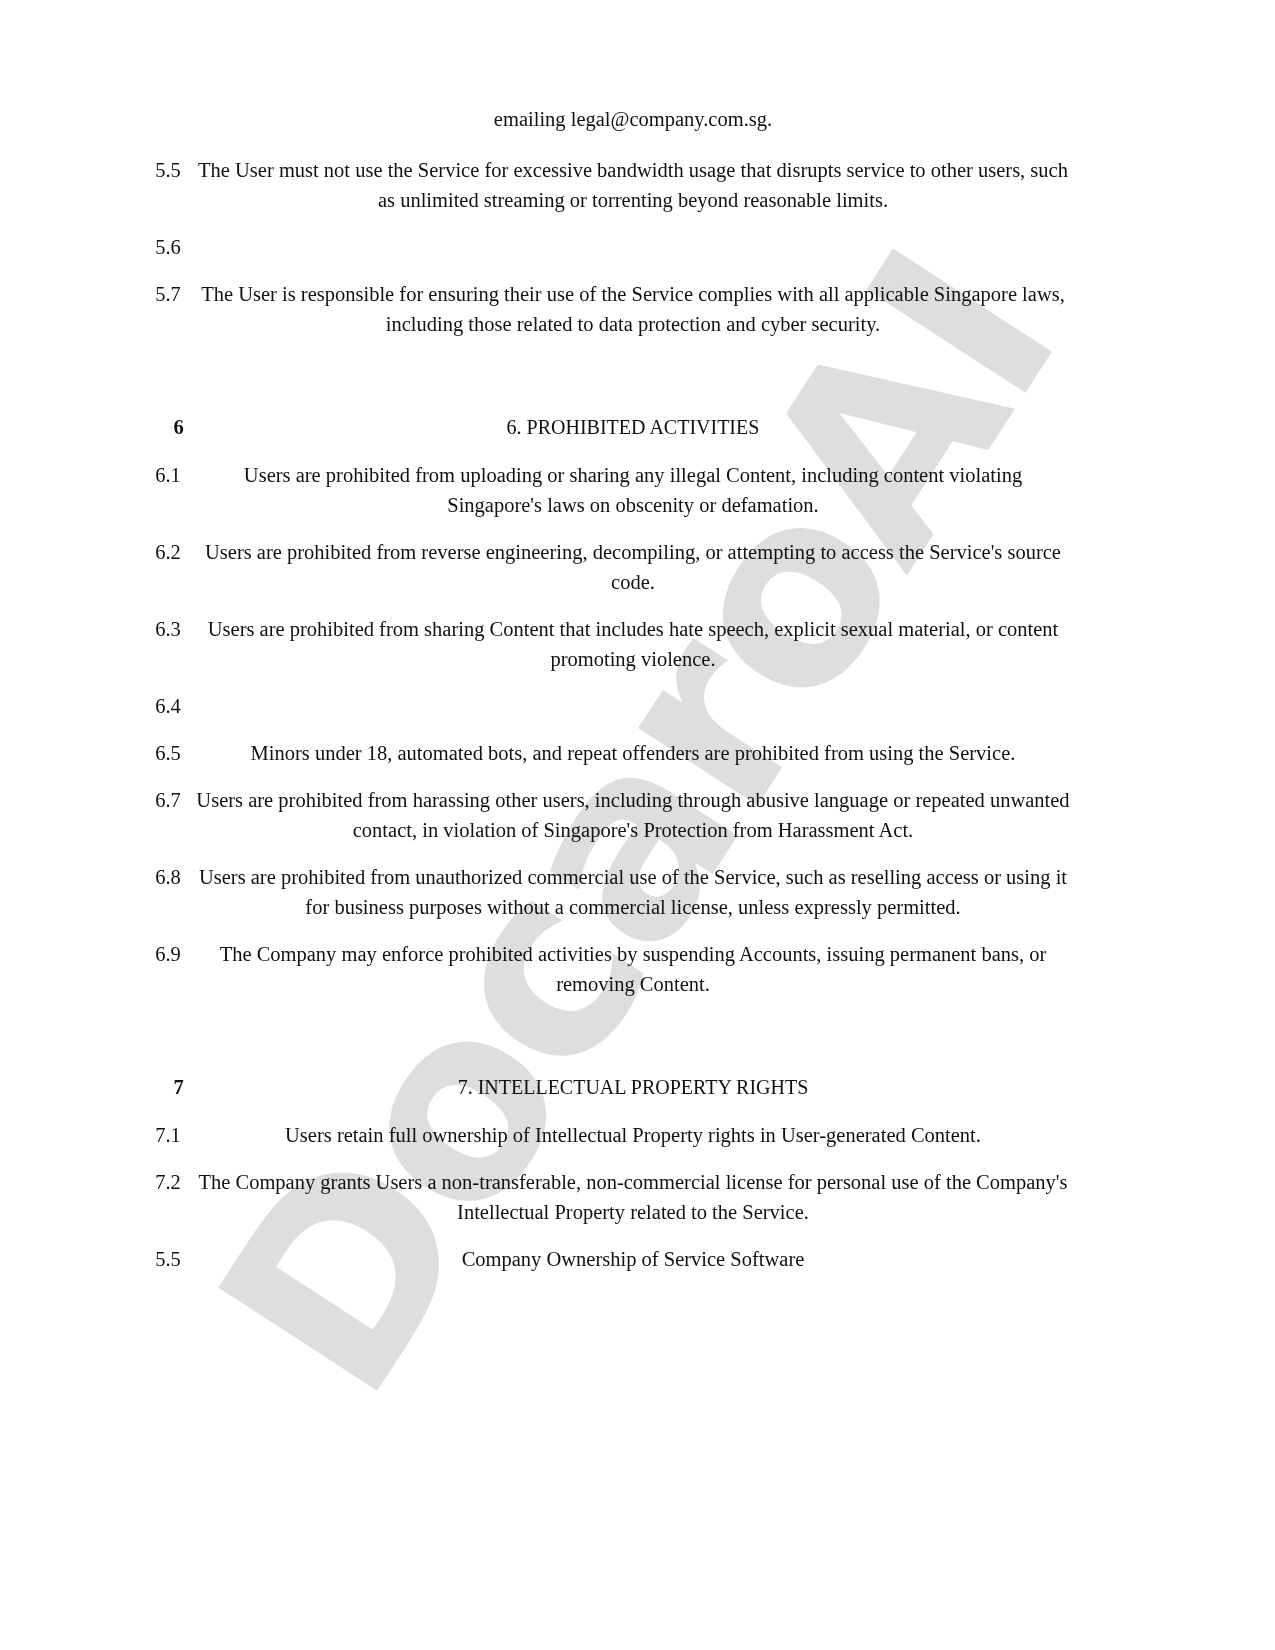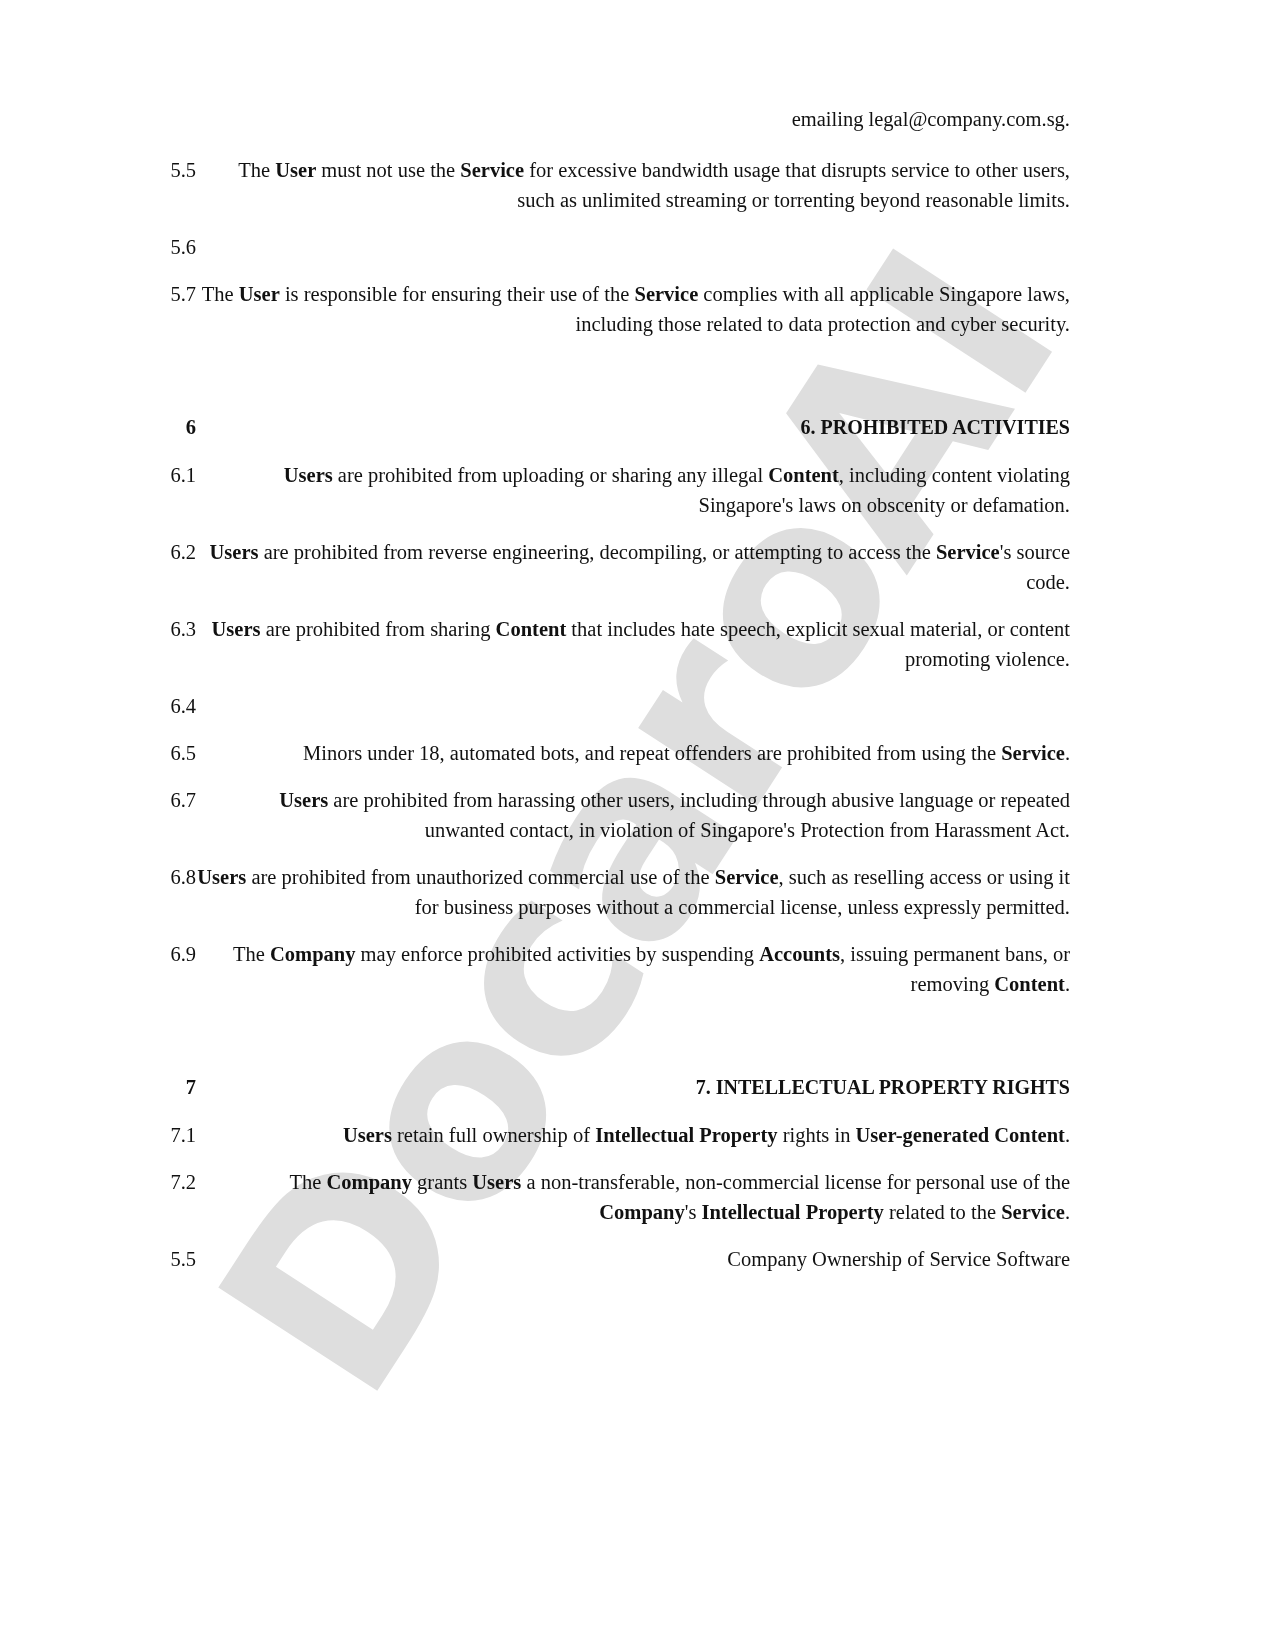--- a/index.html
+++ b/index.html
@@ -54,32 +54,32 @@
     display: flex;
     align-items: flex-start;
     margin: 0 0 17px 0;
     padding: 0 205px 0 140px;
   }
 
   .clause-num {
     flex: 0 0 56px;
     font-size: 20.5px;
     line-height: 30px;
-    text-align: right;
+    text-align: center;
     white-space: nowrap;
   }
 
   .clause-text {
     flex: 1 1 auto;
     font-size: 20.5px;
     line-height: 30px;
-    text-align: right;
+    text-align: center;
   }
 
-  .clause-text b { font-weight: bold; }
+  .clause-text b { font-weight: normal; }
 
   
   .clause.continuation {
     margin-bottom: 21px;
   }
   .clause.continuation .clause-num { visibility: hidden; }
 
   
   .section-heading {
     display: flex;

